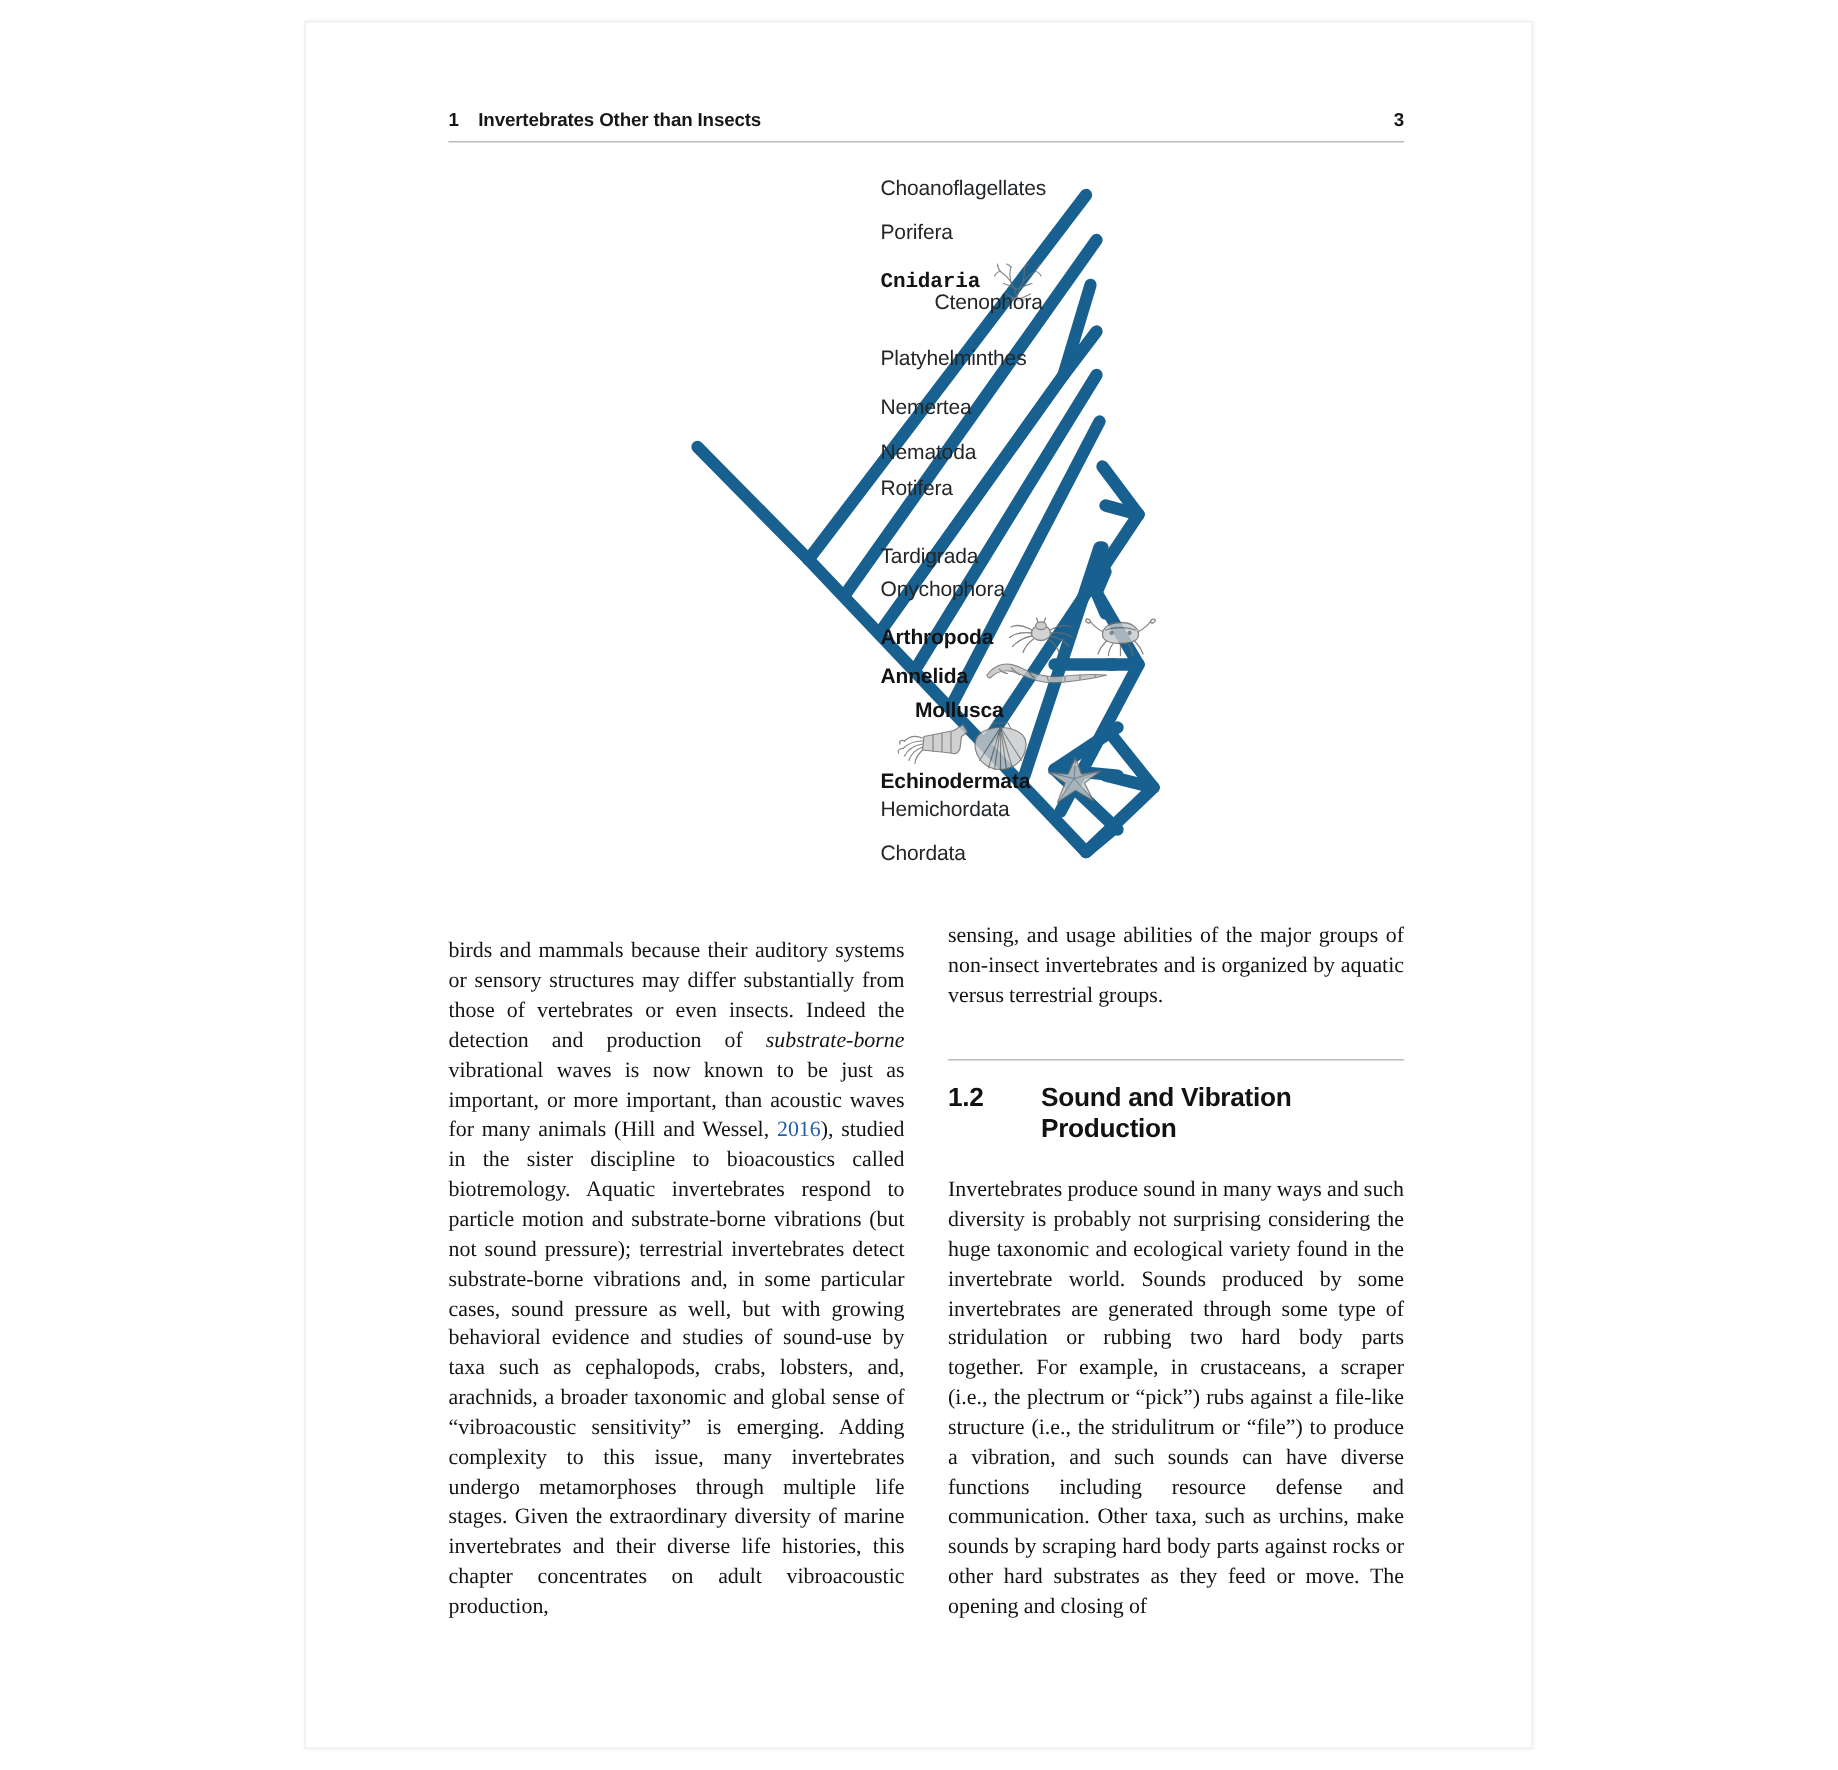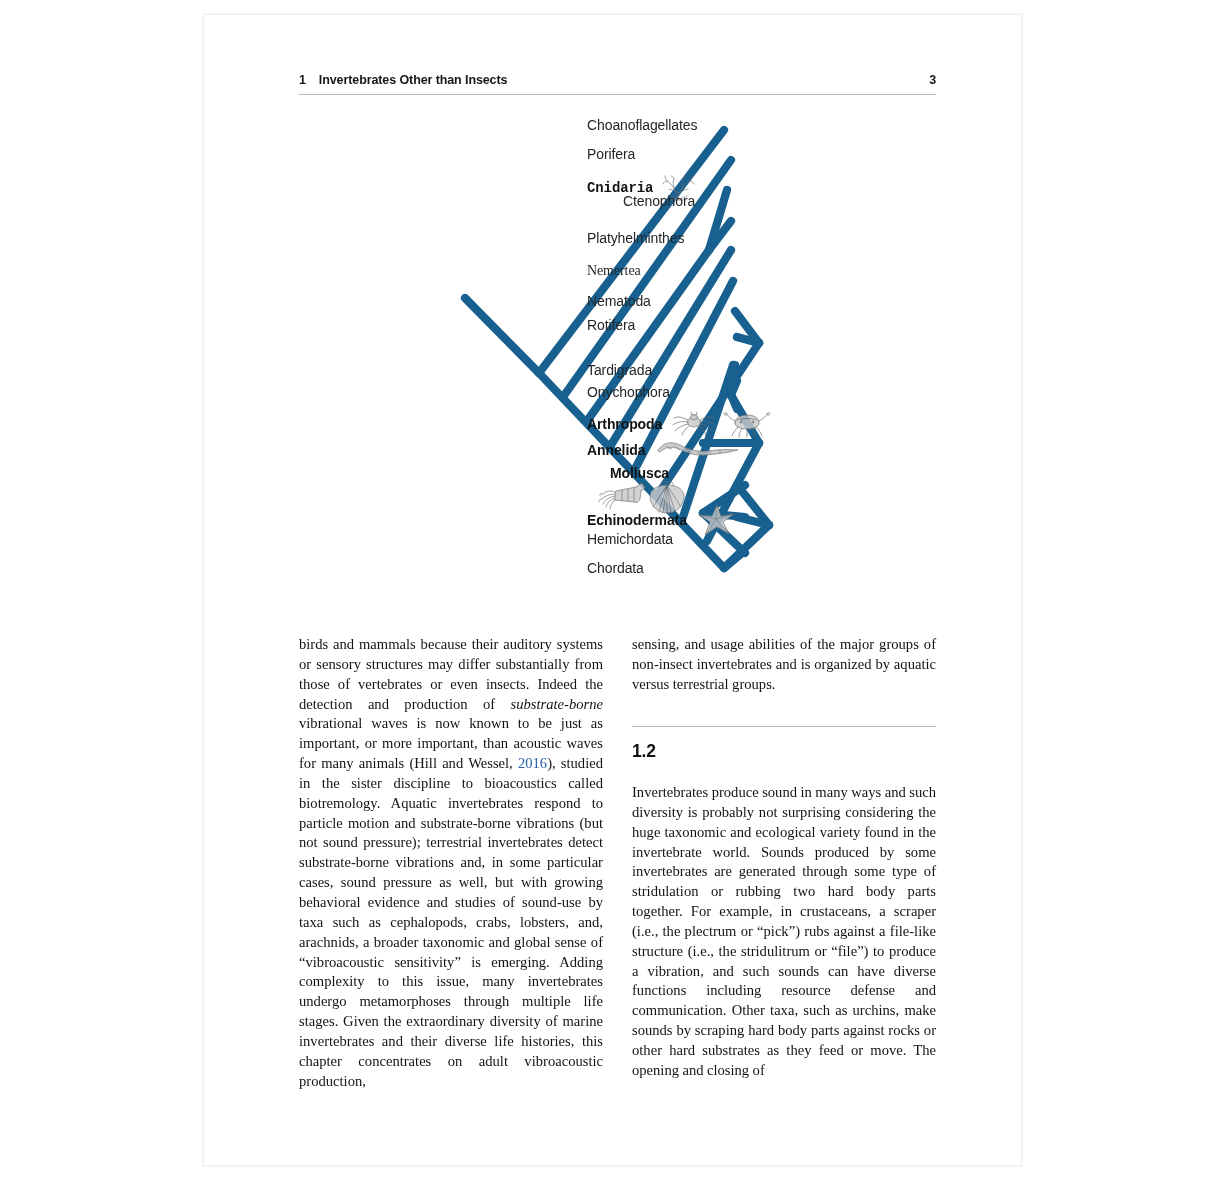--- a/index.html
+++ b/index.html
@@ -75,24 +75,25 @@
     display:flex;align-items:center;
     pointer-events:auto;
   }
   .taxon.bold{font-weight:700;color:#111315;}
   .sketch{margin-left:9px;display:flex;align-items:center;opacity:.82;}
   .sketch svg{display:block;}
 
   
   .cols{
     position:absolute;
-    left:95px;top:620px;
+    left:95px;top:600px;
     width:637px;
     display:flex;
     gap:29px;
+    align-items:flex-end;
   }
   .col{width:304px;}
   p.body{
     margin:0;
     font-family:"Liberation Serif",serif;
     font-size:14.6px;
     line-height:1.36;
     text-align:justify;
     color:#131313;
     hyphens:manual;
@@ -224,21 +225,21 @@
         </div>
 
         <div class="taxon" style="left:288px;top:80px;margin-left:36px;">
           <span>Ctenophora</span>
         </div>
 
         <div class="taxon" style="left:288px;top:117px;">
           <span>Platyhelminthes</span>
         </div>
 
-        <div class="taxon" style="left:288px;top:150px;font-family:Liberation Serif, serif;">
+        <div class="taxon" style="left:288px;top:150px;">
           <span>Nemertea</span>
         </div>
 
         <div class="taxon" style="left:288px;top:180px;">
           <span>Nematoda</span>
         </div>
 
         <div class="taxon" style="left:288px;top:204px;">
           <span>Rotifera</span>
         </div>
@@ -380,20 +381,21 @@
       <p class="body"><span>birds and mammals because their auditory systems or sensory structures may differ substantially from those of vertebrates or even insects. Indeed the detection and production of </span><i>substrate-borne</i><span> vibrational waves is now known to be just as important, or more important, than acoustic waves for many animals (Hill and Wessel, </span><span class="cite">2016</span><span>), studied in the sister discipline to bioacoustics called biotremology. Aquatic invertebrates respond to particle motion and substrate-borne vibrations (but not sound pressure); terrestrial invertebrates detect substrate-borne vibrations and, in some particular cases, sound pressure as well, but with growing behavioral evidence and studies of sound-use by taxa such as cephalopods, crabs, lobsters, and, arachnids, a broader taxonomic and global sense of “vibroacoustic sensitivity” is emerging. Adding complexity to this issue, many invertebrates undergo metamorphoses through multiple life stages. Given the extraordinary diversity of marine invertebrates and their diverse life histories, this chapter concentrates on adult vibroacoustic production,</span></p>
     </div>
 
     <div class="col">
       <p class="body">sensing, and usage abilities of the major groups of non-insect invertebrates and is organized by aquatic versus terrestrial groups.</p>
 
       <div class="sectrule"></div>
 
       <div class="secthead">
         <span class="secnum">1.2</span>
+        <span class="sectitle">Sound and Vibration Production</span>
       </div>
 
       <div class="spacer"></div>
 
       <p class="body">Invertebrates produce sound in many ways and such diversity is probably not surprising considering the huge taxonomic and ecological variety found in the invertebrate world. Sounds produced by some invertebrates are generated through some type of stridulation or rubbing two hard body parts together. For example, in crustaceans, a scraper (i.e., the plectrum or “pick”) rubs against a file-like structure (i.e., the stridulitrum or “file”) to produce a vibration, and such sounds can have diverse functions including resource defense and communication. Other taxa, such as urchins, make sounds by scraping hard body parts against rocks or other hard substrates as they feed or move. The opening and closing of</p>
     </div>
 
   </div>
 </div>
 

